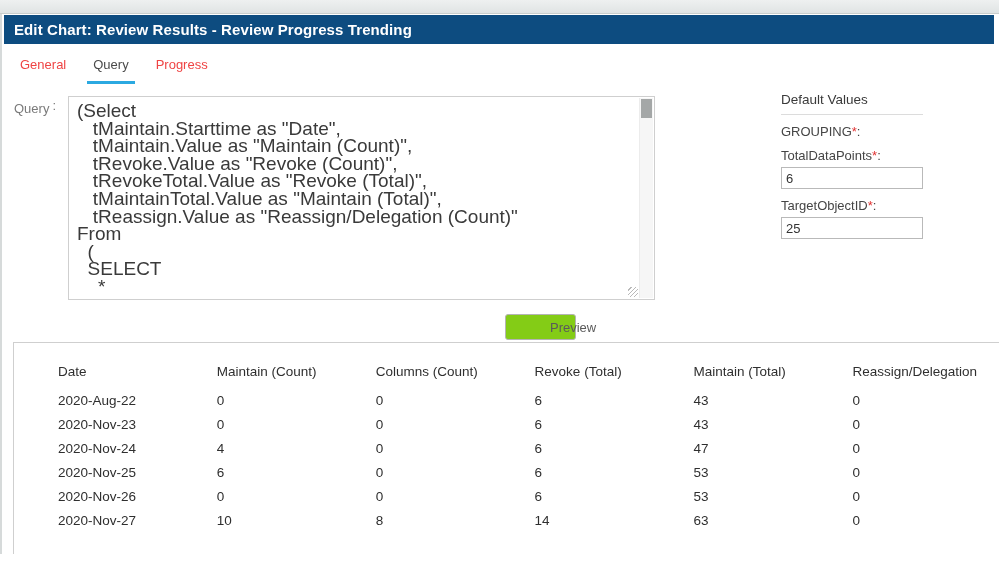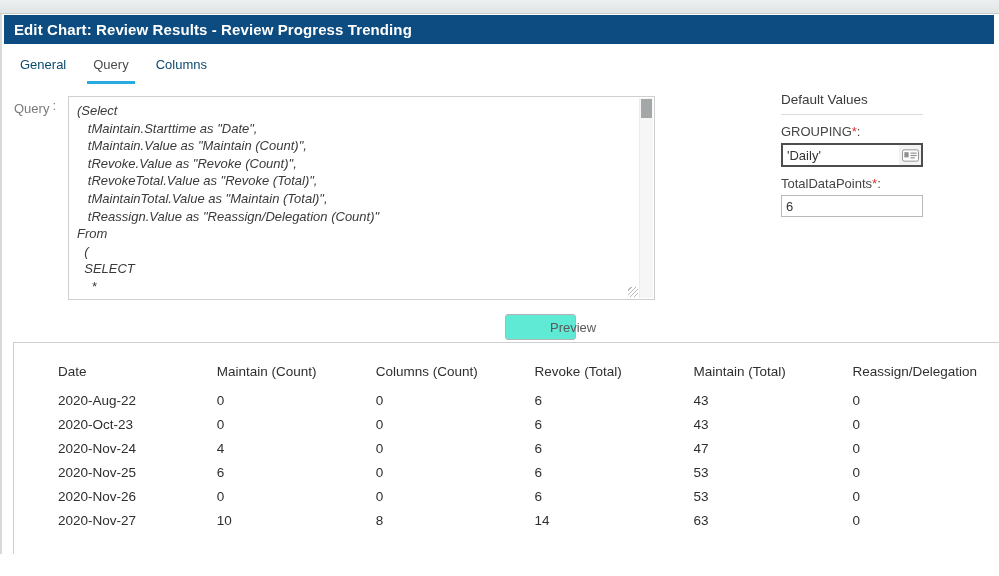--- a/index.html
+++ b/index.html
@@ -9,50 +9,50 @@
 
   .top-chrome { position:absolute; top:0; left:0; width:999px; height:14px;
     background:linear-gradient(#eef0f0,#e0e4e4); border-bottom:1px solid #c9cecd; }
   .left-line { position:absolute; left:0; top:14px; bottom:0; width:2px; background:#d6dada; }
 
   .titlebar { position:absolute; top:15px; left:4px; width:990px; height:29px;
     background:#0d4c80; color:#fff; font-size:15px; font-weight:700;
     line-height:29px; padding-left:10px; letter-spacing:.1px; }
 
   .tabs { position:absolute; left:14px; top:57px; display:flex; }
-  .tab { font-size:13px; color:#0c4a6e; margin-right:15px; padding:0 6px 9px 6px; cursor:pointer; }
+  .tab { font-size:13px; color:#ef4444; margin-right:15px; padding:0 6px 9px 6px; cursor:pointer; }
   .tab.active { color:#4a4a4a; border-bottom:3px solid #2ba9e1; }
 
   .query-label { position:absolute; left:14px; top:101px; font-size:13px; color:#7a7a7a; }
   .q-colon { position:relative; top:-3px; margin-left:3px; }
 
   .query-editor { position:absolute; left:68px; top:96px; width:587px; height:204px;
     border:1px solid #cfcfcf; background:#fff; }
-  .query-editor pre { font-family:"Liberation Sans", sans-serif; font-size:13px;
-    line-height:17.6px; color:#3a3a3a; white-space:pre; padding:5px 20px 0 8px;font-style:italic; }
+  .query-editor pre { font-family:"Liberation Sans", sans-serif; font-size:19px;
+    line-height:17.6px; color:#3a3a3a; white-space:pre; padding:5px 20px 0 8px; }
   .sb-track { position:absolute; top:1px; right:1px; bottom:1px; width:14px;
     background:#f6f6f6; border-left:1px solid #ececec; }
   .sb-thumb { position:absolute; top:1px; left:1px; width:11px; height:19px; background:#a4a7a7; }
   .resize-grip { position:absolute; right:16px; bottom:2px; width:10px; height:10px;
     background:repeating-linear-gradient(135deg, transparent 0 2px, #b9b9b9 2px 3px); cursor:se-resize; }
 
   .defaults { position:absolute; left:781px; top:92px; width:142px; }
   .dv-title { font-size:13.5px; color:#3a3a3a; padding-bottom:7px; border-bottom:1px solid #dcdcdc; }
   .dv-field label { display:block; font-size:13px; color:#454545; margin:9px 0 4px 0; }
   .req { color:#e03232; }
   .dv-input { position:relative; width:142px; height:24px; border:2px solid #4d4d4d;
     background:#fff; display:flex; align-items:center; }
   .dv-value { font-size:13px; color:#333; padding-left:4px; flex:1; }
   .picker { width:22px; height:100%; display:flex; align-items:center; justify-content:center;
     background:#f3f3f3; cursor:pointer; }
   .dv-text { width:142px; height:22px; border:1px solid #b9b9b9; font-family:"Liberation Sans",sans-serif;
     font-size:13px; color:#333; padding-left:4px; background:#fff; }
 
   .preview-btn { position:absolute; left:505px; top:314px; width:71px; height:26px;
-    background:#5eead4; border:1px solid #b4b4b4; border-radius:3px; font-family:"Liberation Sans",sans-serif;
+    background:#84cc16; border:1px solid #b4b4b4; border-radius:3px; font-family:"Liberation Sans",sans-serif;
     font-size:13px; color:#5a5a5a; cursor:pointer;padding-left:44px; }
 
   .results { position:absolute; left:13px; top:342px; width:1010px; height:300px;
     border:1px solid #cfcfcf; background:#fff; }
   .results table { border-collapse:collapse; margin:21px 0 0 44px; table-layout:fixed; }
   .results th, .results td { font-size:13.5px; font-weight:400; text-align:left; color:#2f2f2f; width:160px; }
   .results th { padding:0 0 9px 0; }
   .results td { padding:4.5px 0; }
   .results th:last-child, .results td:last-child { width:170px; }
 </style>
@@ -64,21 +64,21 @@
   <div class="top-chrome"></div>
   <div class="left-line"></div>
 
   <div class="titlebar">
     <span>Edit Chart: Review Results - Review Progress Trending</span>
   </div>
 
   <div class="tabs">
     <div class="tab">General</div>
     <div class="tab active">Query</div>
-    <div class="tab">Columns</div>
+    <div class="tab">Progress</div>
   </div>
 
   <div class="query-label"><span>Query</span><span class="q-colon">:</span></div>
 
   <div class="query-editor">
     <pre>(Select
    tMaintain.Starttime as "Date",
    tMaintain.Value as "Maintain (Count)",
    tRevoke.Value as "Revoke (Count)",
    tRevokeTotal.Value as "Revoke (Total)",
@@ -92,39 +92,31 @@
       <div class="sb-thumb"></div>
     </div>
     <div class="resize-grip"></div>
   </div>
 
   <div class="defaults">
     <div class="dv-title">Default Values</div>
 
     <div class="dv-field">
       <label><span>GROUPING</span><span class="req">*</span><span>:</span></label>
-      <div class="dv-input">
-        <span class="dv-value">'Daily'</span>
-        <span class="picker">
-          <svg width="17" height="13" viewBox="0 0 18 13" aria-hidden="true">
-            <rect x="0.5" y="0.5" width="17" height="12" rx="2" fill="#fdfdfd" stroke="#8e8e8e"></rect>
-            <rect x="2.5" y="3" width="4.5" height="5.5" fill="#8e8e8e"></rect>
-            <line x1="9" y1="4" x2="15.5" y2="4" stroke="#8e8e8e" stroke-width="1.2"></line>
-            <line x1="9" y1="6.5" x2="15.5" y2="6.5" stroke="#8e8e8e" stroke-width="1.2"></line>
-            <line x1="9" y1="9" x2="13.5" y2="9" stroke="#8e8e8e" stroke-width="1.2"></line>
-          </svg>
-        </span>
-      </div>
     </div>
 
     <div class="dv-field">
       <label><span>TotalDataPoints</span><span class="req">*</span><span>:</span></label>
       <input class="dv-text" type="text" value="6" style="">
     </div>
 
+    <div class="dv-field">
+      <label><span>TargetObjectID</span><span class="req">*</span><span>:</span></label>
+      <input class="dv-text" type="text" value="25" style="">
+    </div>
   </div>
 
   <button class="preview-btn">Preview</button>
 
   <div class="results">
     <table>
       <thead>
           <tr id="results-head">
             <th>Date</th>
             <th>Maintain (Count)</th>
@@ -137,21 +129,21 @@
       <tbody id="results-body">
           <tr>
             <td>2020-Aug-22</td>
             <td>0</td>
             <td>0</td>
             <td>6</td>
             <td>43</td>
             <td>0</td>
           </tr>
           <tr>
-            <td>2020-Oct-23</td>
+            <td>2020-Nov-23</td>
             <td>0</td>
             <td>0</td>
             <td>6</td>
             <td>43</td>
             <td>0</td>
           </tr>
           <tr>
             <td>2020-Nov-24</td>
             <td>4</td>
             <td>0</td>

